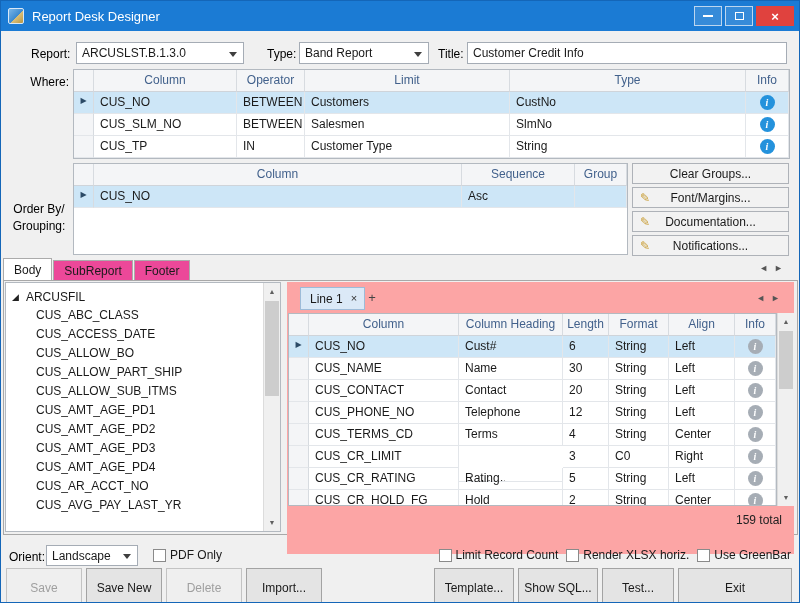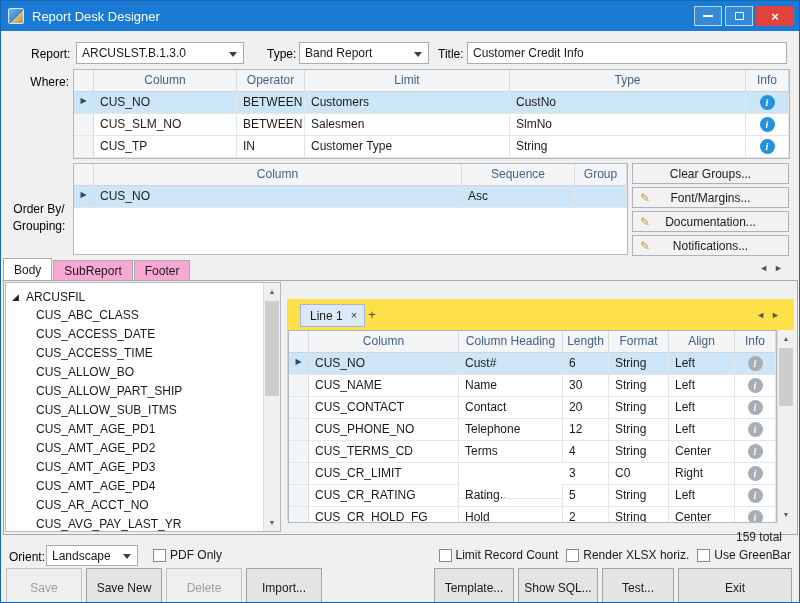--- a/index.html
+++ b/index.html
@@ -48,21 +48,21 @@
   .info-gray { background:#a6adb5; }
 
   
   .sidebtn { position:absolute; left:631px; width:157px; height:21px; background:#f2f2f2;
              border:1px solid #aeb2b8; display:flex; align-items:center; justify-content:center; }
   .sidebtn .pencil { position:absolute; left:7px; color:#c79a2e; font-size:12px; }
 
   
   .sectabs { position:absolute; top:258px; left:2px; height:21px; display:flex; align-items:flex-end; z-index:3; }
   .sectab { height:20px; padding:3px 10px 0 10px; border:1px solid #ababab; border-bottom:none;
-            background:#f9a8d4; margin-right:1px; }
+            background:#ec4899; margin-right:1px; }
   .sectab.sel { background:#fff; height:22px; padding-top:4px; }
   .sectab-arrows { position:absolute; right:10px; top:262px; font-size:9px; color:#555; letter-spacing:6px; }
 
   .tab-content { position:absolute; left:2px; top:279px; width:795px; height:255px;
                  border:1px solid #a8a8a8; background:#f0f0f0; }
 
   
   .tree { position:absolute; left:4px; top:281px; width:276px; height:250px; background:#fff;
           border:1px solid #b3b9c0; overflow:hidden; }
   .tree-root-row { position:absolute; left:6px; top:4px; height:19px; display:flex; align-items:center; gap:7px; }
@@ -72,21 +72,21 @@
 
   
   .vscroll { position:absolute; width:17px; background:#f0f0f0; border-left:1px solid #dcdcdc; }
   .vscroll .up, .vscroll .down { position:absolute; left:0; right:0; height:17px; text-align:center;
                                  font-size:7px; color:#606060; line-height:17px; }
   .vscroll .up { top:0; } .vscroll .down { bottom:0; }
   .vscroll .thumb { position:absolute; left:1px; right:1px; background:#cdcdcd; }
   .tree .vscroll { right:0; top:0; bottom:0; }
 
   
-  .linepanel { position:absolute; left:286px; top:298px; width:507px; height:222px; background:#fde047; }
+  .linepanel { position:absolute; left:286px; top:281px; width:507px; height:272px; background:#fca5a5; }
   .linetab { position:absolute; left:13px; top:5px; height:23px; padding:0 7px 0 9px; background:#dbe9f7;
              border:1px solid #9dbbd8; display:flex; align-items:center; gap:8px; }
   .linetab .x { font-size:11px; color:#333; line-height:11px; }
   .addtab { position:absolute; left:76px; top:8px; width:18px; height:18px; text-align:center;
             line-height:16px; color:#444; font-size:13px; }
   .linetab-arrows { position:absolute; right:8px; top:11px; font-size:9px; color:#555; letter-spacing:6px; }
   .linescroll { left:490px; top:31px; height:193px; }
   .total-lbl { position:absolute; right:12px; top:231px; color:#222; }
 
   
@@ -223,21 +223,20 @@
   <div class="tab-content"></div>
 
   <div class="tree">
     <div class="tree-root-row">
       <span class="tree-expander">◢</span>
       <span>ARCUSFIL</span>
     </div>
     <div id="tree-items">
         <div class="tree-item">CUS_ABC_CLASS</div>
         <div class="tree-item">CUS_ACCESS_DATE</div>
-        <div class="tree-item">CUS_ACCESS_TIME</div>
         <div class="tree-item">CUS_ALLOW_BO</div>
         <div class="tree-item">CUS_ALLOW_PART_SHIP</div>
         <div class="tree-item">CUS_ALLOW_SUB_ITMS</div>
         <div class="tree-item">CUS_AMT_AGE_PD1</div>
         <div class="tree-item">CUS_AMT_AGE_PD2</div>
         <div class="tree-item">CUS_AMT_AGE_PD3</div>
         <div class="tree-item">CUS_AMT_AGE_PD4</div>
         <div class="tree-item">CUS_AR_ACCT_NO</div>
         <div class="tree-item">CUS_AVG_PAY_LAST_YR</div>
       </div>

